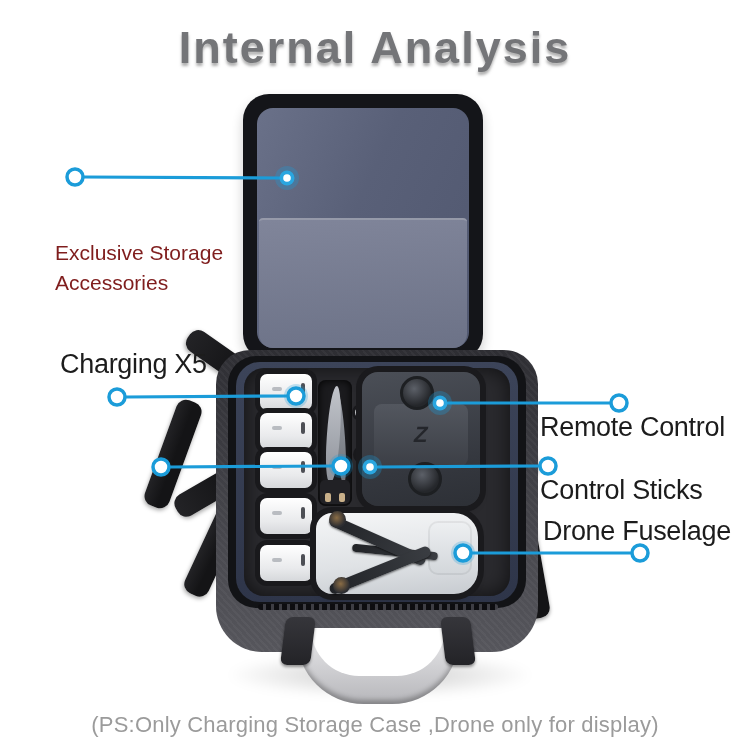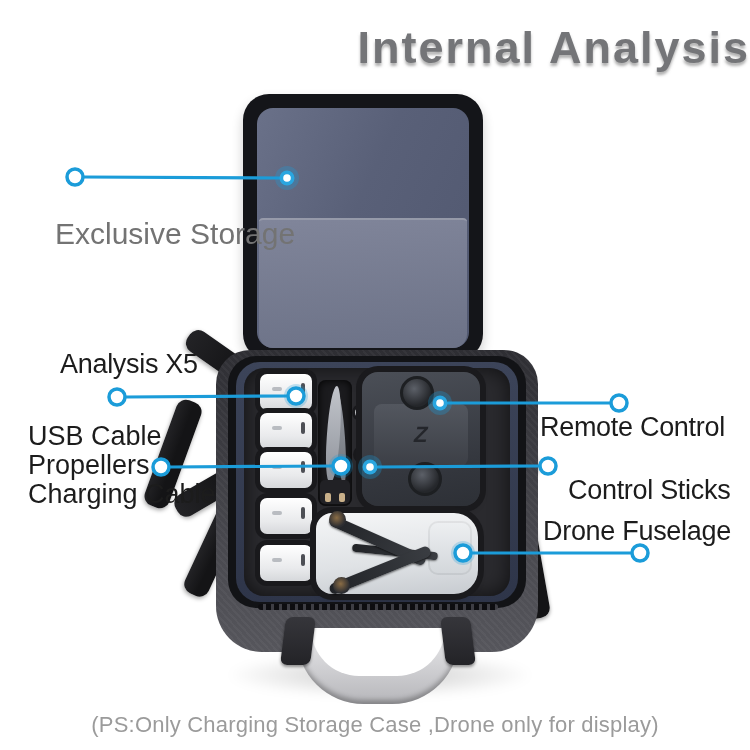--- a/index.html
+++ b/index.html
@@ -1,21 +1,21 @@
 <!DOCTYPE html>
 <html><head>
 <meta charset="utf-8">
 <style>
   html,body{margin:0;padding:0;background:#fff;}
   .stage{position:relative;width:750px;height:750px;background:#ffffff;overflow:hidden;
          font-family:"Liberation Sans",sans-serif;}
   .abs{position:absolute;}
 
   
-  .title{left:0;right:0;top:22px;text-align:right;font-size:45px;font-weight:700;
+  .title{left:0;right:0;top:22px;text-align:center;font-size:45px;font-weight:700;
          color:#747578;letter-spacing:2px;
          text-shadow:0 3px 3px rgba(110,110,110,.55);}
 
   
   .lid{left:243px;top:94px;width:240px;height:266px;background:#141519;border-radius:26px;
        box-shadow:0 6px 12px rgba(0,0,0,.2);}
   .lid-inner{left:257px;top:108px;width:212px;height:240px;border-radius:16px;
        background:linear-gradient(115deg,#6a7189 0%,#596078 45%,#515870 100%);}
   .lid-pocket{left:259px;top:218px;width:208px;height:128px;border-radius:4px 4px 14px 14px;
        background:linear-gradient(175deg,#80859a,#6c7287);
@@ -107,27 +107,27 @@
           background:linear-gradient(180deg,#ececee,#b6b6ba);
           box-shadow:inset 0 4px 3px rgba(255,255,255,.85),inset 0 -4px 5px rgba(0,0,0,.28);}
   .handle-hole{left:311px;top:628px;width:134px;height:48px;background:#fff;border-radius:0 0 72px 72px;}
   .handle-loop{width:30px;height:48px;background:linear-gradient(180deg,#36363b,#232327);
           border-radius:7px;box-shadow:0 2px 3px rgba(0,0,0,.4);}
   .loop-left{left:283px;top:617px;transform:skewX(-7deg);}
   .loop-right{left:443px;top:617px;transform:skewX(7deg);}
 
   
   .lbl{color:#1c1c1c;font-size:27px;letter-spacing:-0.3px;white-space:nowrap;}
-  .lbl-sub{color:#737373;font-size:30px;line-height:30px;white-space:nowrap;}
+  .lbl-sub{color:#7f1d1d;font-size:21px;line-height:30px;white-space:nowrap;margin-top:19px;}
   .lbl-grid{left:55px;top:183px;}
   .lbl-grid-sub{left:55px;top:219px;}
   .lbl-battery{left:60px;top:349px;}
   .lbl-cables{left:28px;top:422px;font-size:27px;line-height:29px;color:#1c1c1c;white-space:nowrap;}
   .lbl-remote{left:540px;top:412px;}
-  .lbl-sticks{left:540px;top:475px;margin-left:28px;}
+  .lbl-sticks{left:540px;top:475px;}
   .lbl-drone{left:543px;top:516px;text-align:center;}
 
   .footnote{left:0;right:0;top:712px;text-align:center;font-size:22px;color:#9b9b9b;letter-spacing:0.2px;}
 
   .callout-svg{left:0;top:0;width:750px;height:750px;pointer-events:none;}
 </style>
 </head>
 <body>
 
 <div class="stage">
@@ -232,28 +232,24 @@
       </g>
       <g>
         <circle cx="463" cy="553" r="12" fill="#1b9cd9" opacity="0.25"></circle>
         <circle cx="463" cy="553" r="8" fill="#ffffff" stroke="#1b9cd9" stroke-width="3.5"></circle>
       </g>
     </g>
   </svg>
 
   <div class="abs lbl-sub lbl-grid-sub">
     <div>Exclusive Storage</div>
+    <div>Accessories</div>
   </div>
 
-  <div class="abs lbl lbl-battery">Analysis X5</div>
-
-  <div class="abs lbl-cables">
-    <div>USB Cable</div>
-    <div>Propellers</div>
-    <div>Charging Cable</div>
-  </div>
+  <div class="abs lbl lbl-battery">Charging X5</div>
+
 
   <div class="abs lbl lbl-remote">Remote Control</div>
   <div class="abs lbl lbl-sticks">Control Sticks</div>
   <div class="abs lbl lbl-drone">Drone Fuselage</div>
 
   <div class="abs footnote">(PS:Only Charging Storage Case ,Drone only for display)</div>
 </div>
 
 </body></html>

